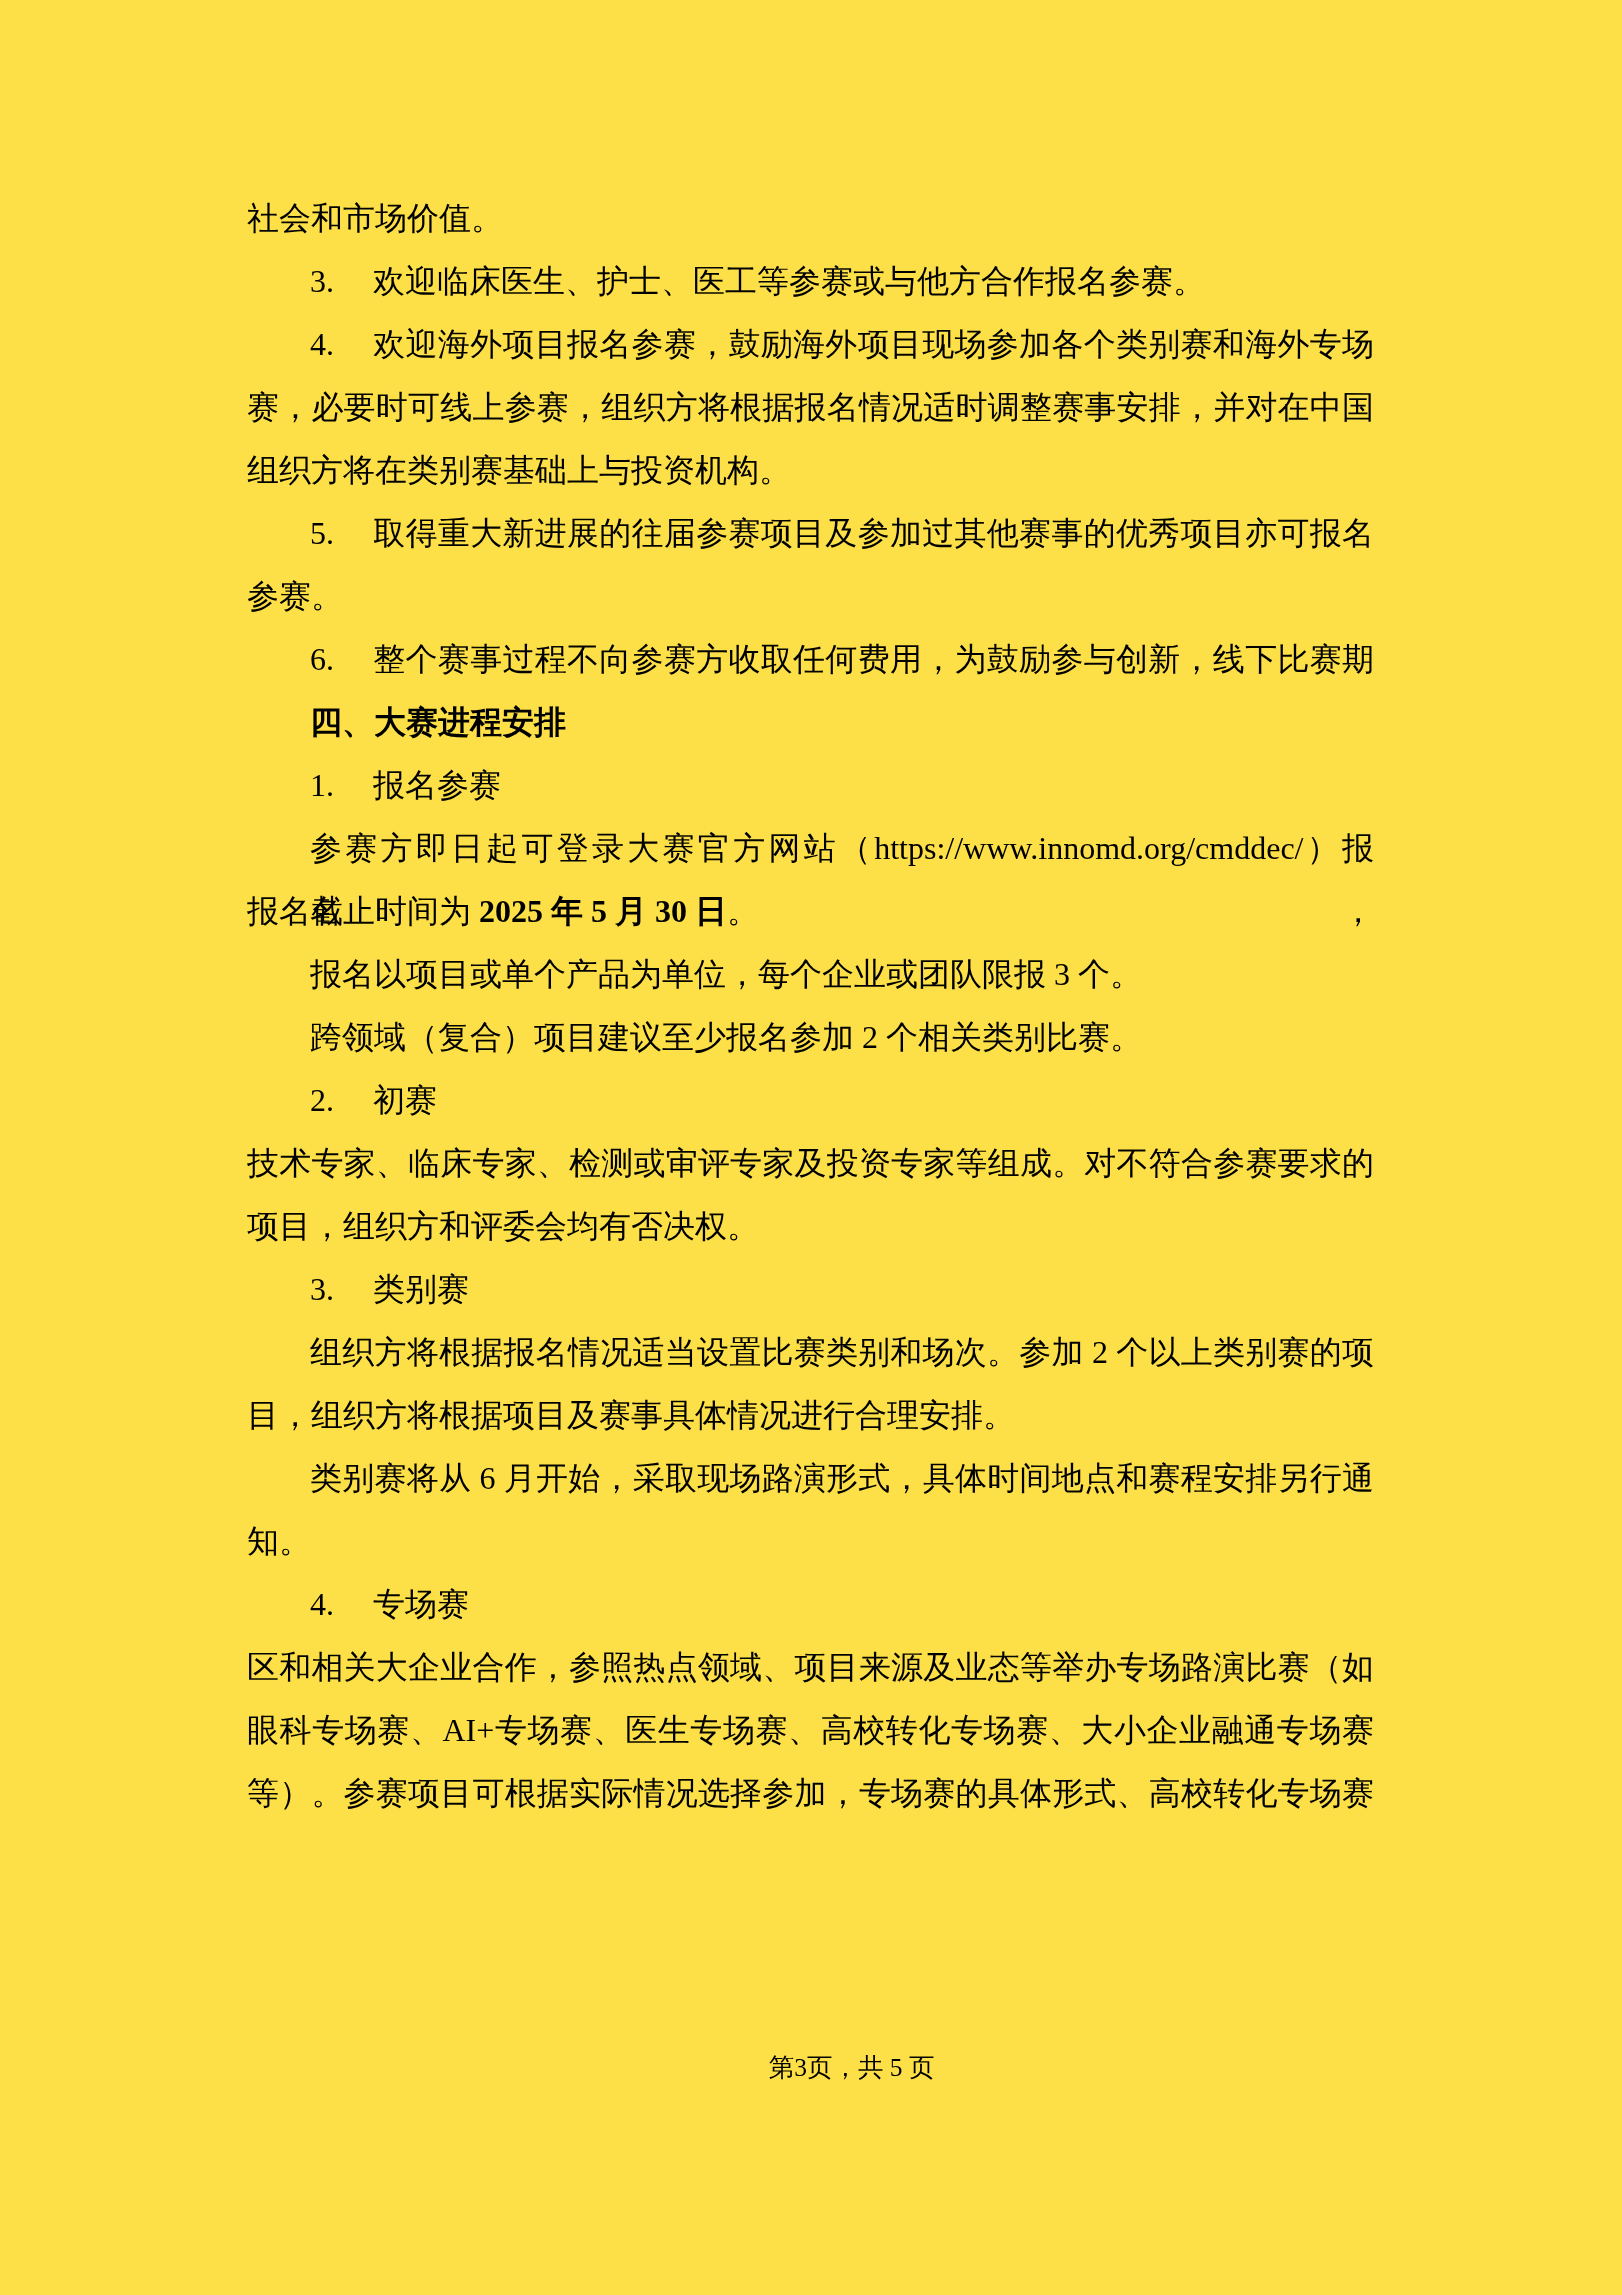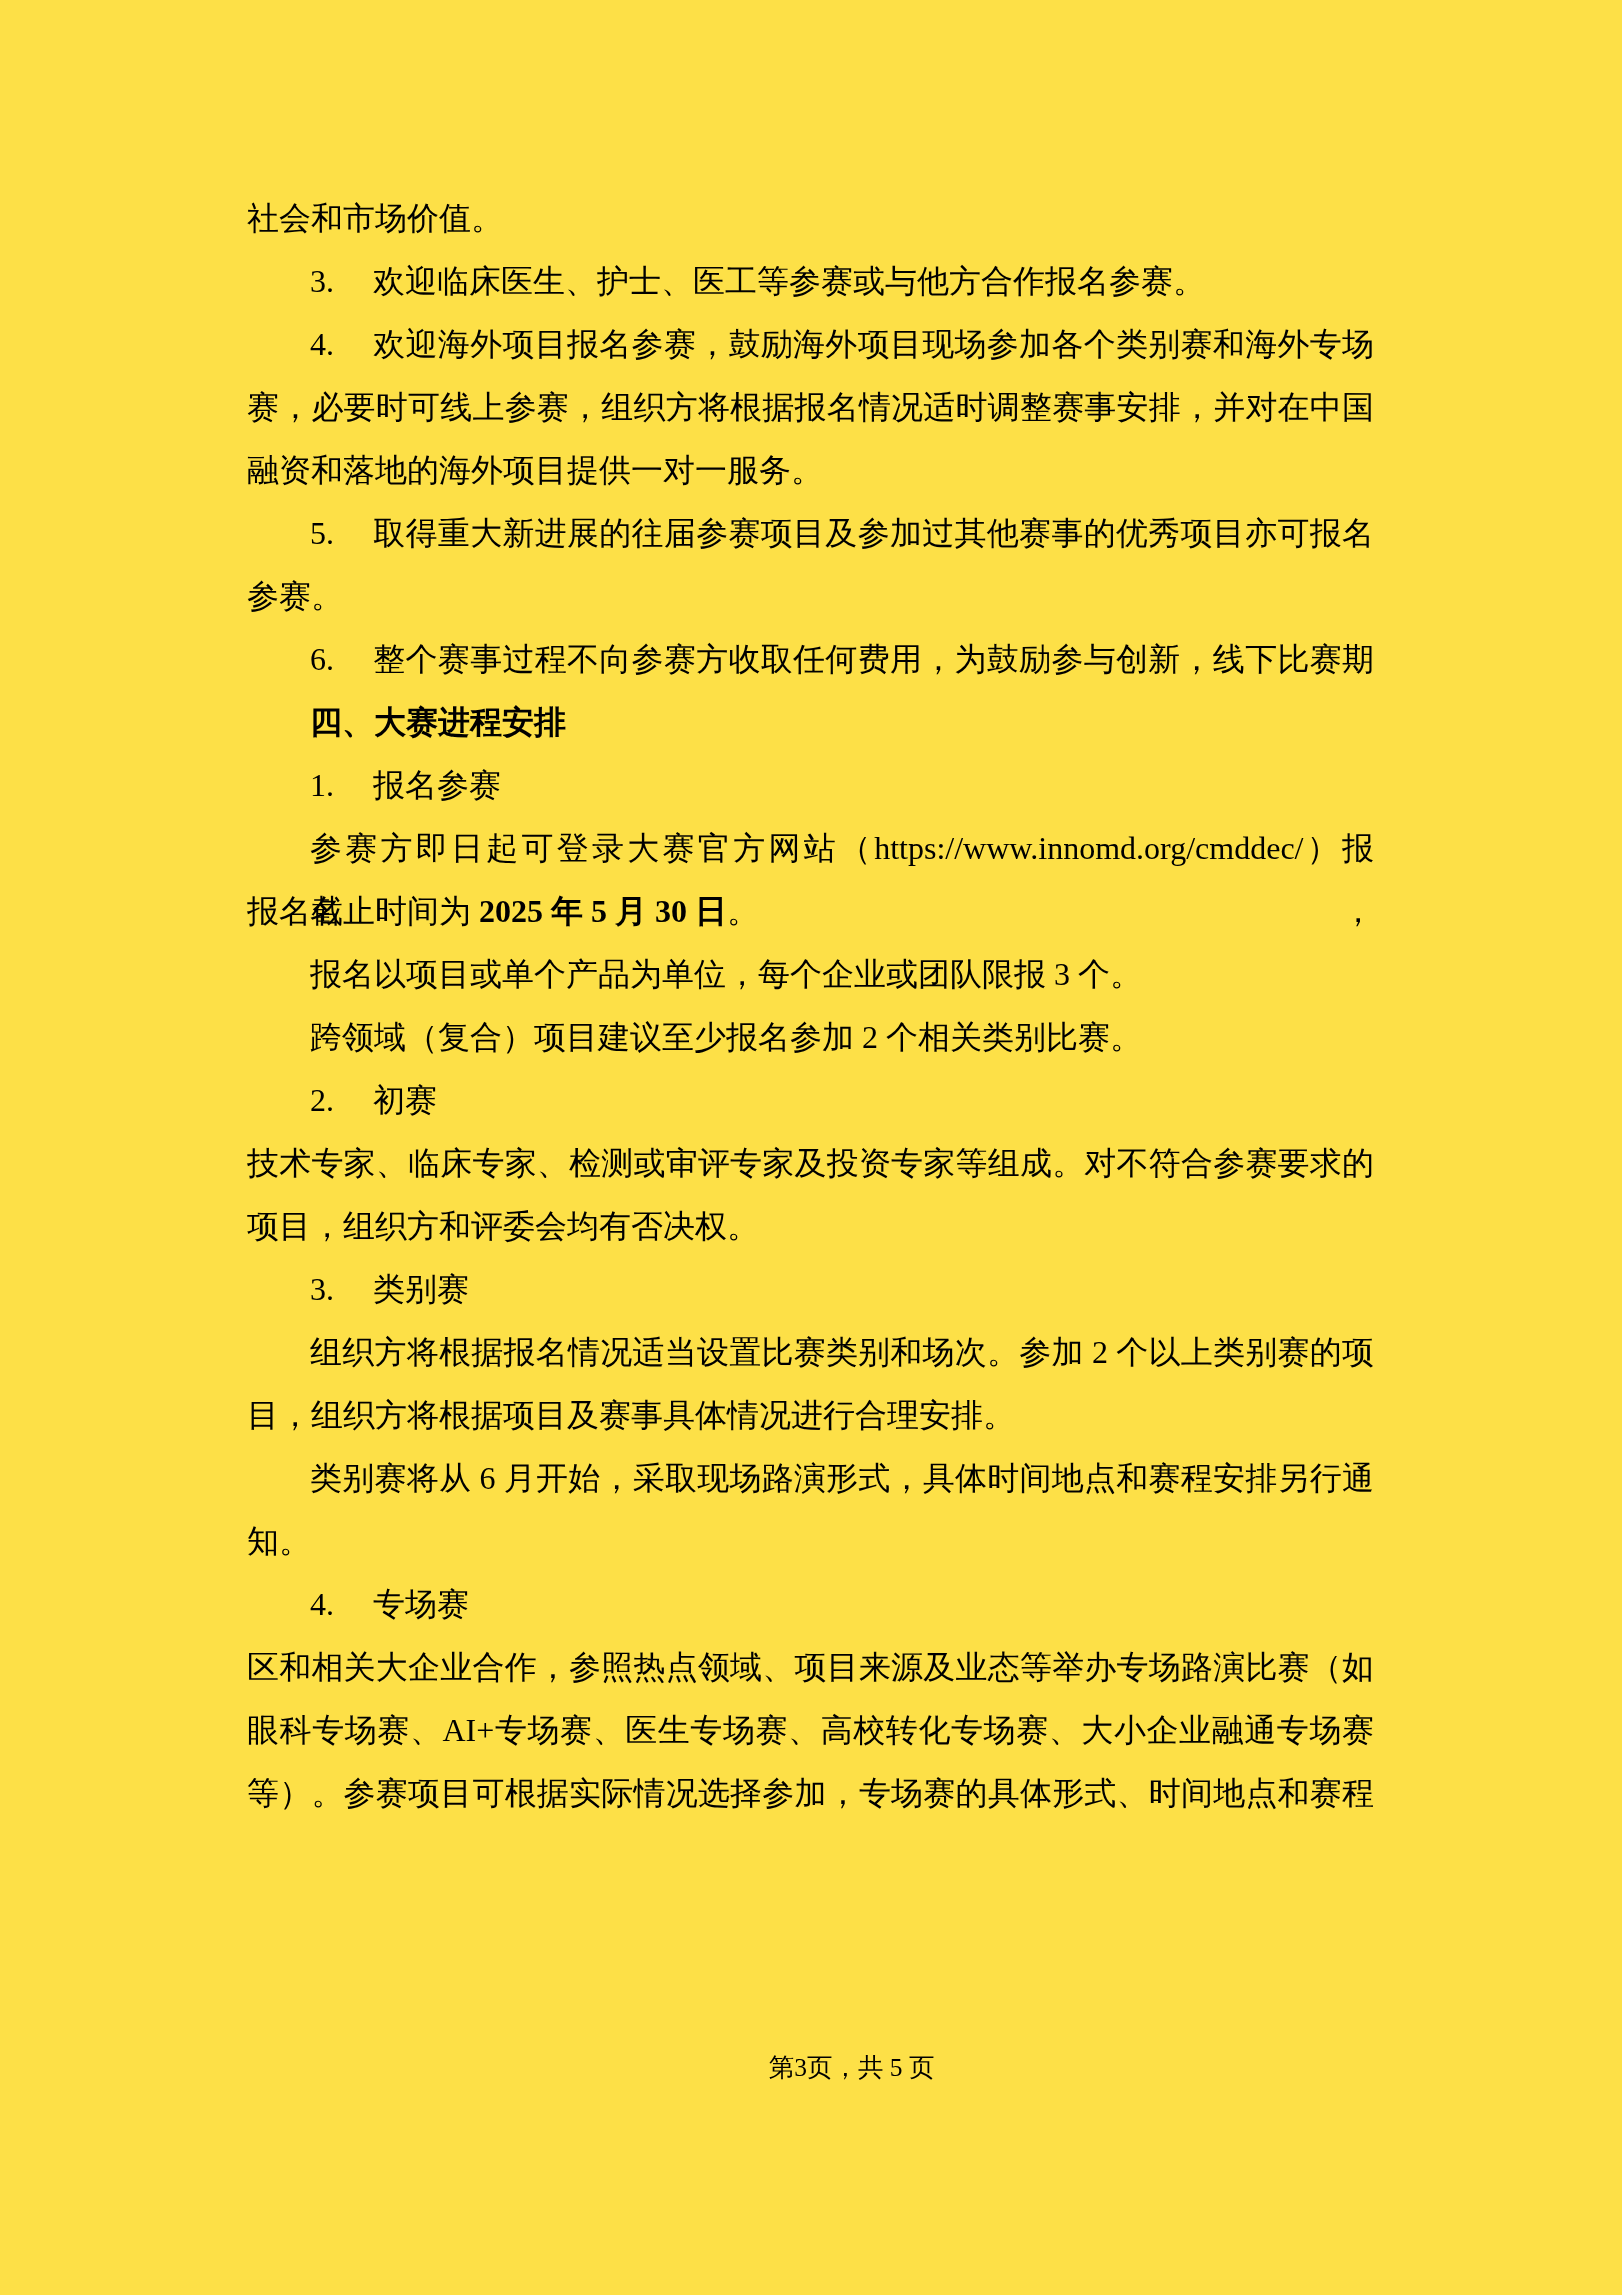--- a/index.html
+++ b/index.html
@@ -44,21 +44,21 @@
 <div class="page">
   <div class="body-text">
 
     <div class="ln">社会和市场价值。</div>
 
     <div class="ln item"><span class="num">3.</span><span>欢迎临床医生、护士、医工等参赛或与他方合作报名参赛。</span></div>
 
     <div class="ln item just"><span class="num">4.</span><span>欢迎海外项目报名参赛，鼓励海外项目现场参加各个类别赛和海外专场</span></div>
 
     <div class="ln just">赛，必要时可线上参赛，组织方将根据报名情况适时调整赛事安排，并对在中国</div>
-    <div class="ln">融资和落地的海外项目提供一对一服务。</div>
+    <div class="ln">组织方将在类别赛基础上与投资机构。</div>
 
     <div class="ln item just"><span class="num">5.</span><span>取得重大新进展的往届参赛项目及参加过其他赛事的优秀项目亦可报名</span></div>
 
     <div class="ln">参赛。</div>
 
     <div class="ln item just"><span class="num">6.</span><span>整个赛事过程不向参赛方收取任何费用，为鼓励参与创新，线下比赛期</span></div>
 
 
     <div class="ln head">四、大赛进程安排</div>
 
@@ -80,19 +80,19 @@
 
     <div class="ln ind just">组织方将根据报名情况适当设置比赛类别和场次。参加 2 个以上类别赛的项</div>
     <div class="ln">目，组织方将根据项目及赛事具体情况进行合理安排。</div>
     <div class="ln ind just">类别赛将从 6 月开始，采取现场路演形式，具体时间地点和赛程安排另行通</div>
     <div class="ln">知。</div>
 
     <div class="ln item"><span class="num">4.</span><span>专场赛</span></div>
 
     <div class="ln just">区和相关大企业合作，参照热点领域、项目来源及业态等举办专场路演比赛（如</div>
     <div class="ln just">眼科专场赛、AI+专场赛、医生专场赛、高校转化专场赛、大小企业融通专场赛</div>
-    <div class="ln just">等）。参赛项目可根据实际情况选择参加，专场赛的具体形式、时间地点和赛程</div>
+    <div class="ln just">等）。参赛项目可根据实际情况选择参加，专场赛的具体形式、高校转化专场赛</div>
 
   </div>
 
   <div class="footer">第3页，共 5 页</div>
 </div>
 
 
 </body></html>

